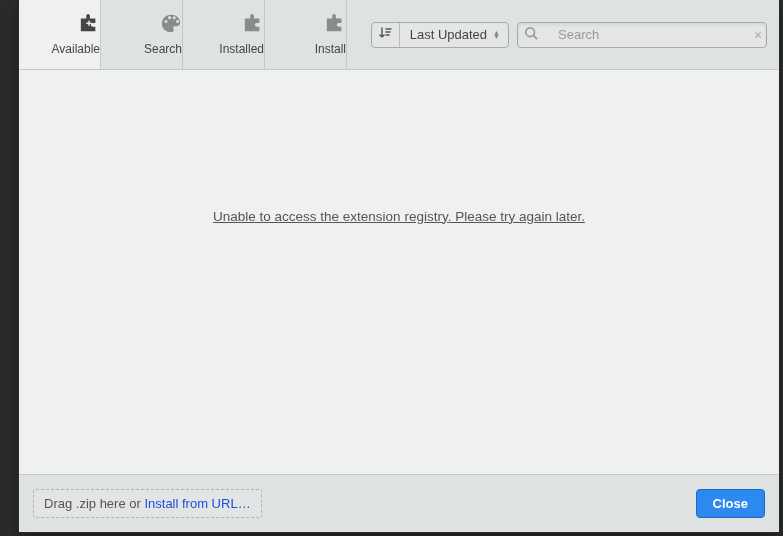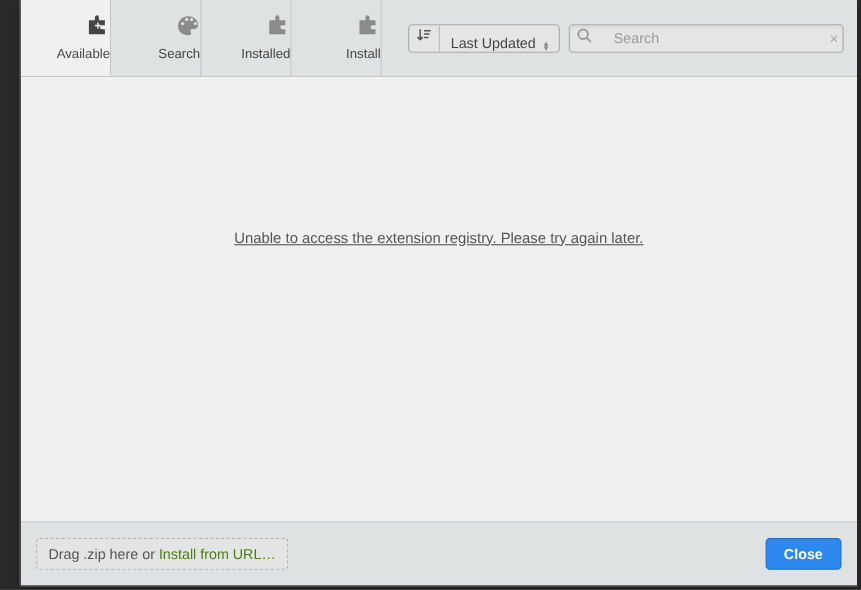--- a/index.html
+++ b/index.html
@@ -28,21 +28,21 @@
   .spacer { flex: 1; }
   .sort-group {
     display: flex; align-items: center; height: 26px; margin: auto 8px;
     border: 1px solid #a8a9aa; border-radius: 4px; background: #e4e6e6; overflow: hidden;
   }
   .sort-btn {
     width: 28px; height: 100%; display: flex; align-items: center; justify-content: center;
     border-right: 1px solid #b9bbbc; cursor: pointer;
   }
   .sort-text {
-    display: flex; align-items: flex-end; padding: 0 8px 0 10px; height: 100%; cursor: pointer;
+    display: flex; align-items: center; padding: 0 8px 0 10px; height: 100%; cursor: pointer;
     font-size: 13px; color: #444; gap: 6px;
   }
   .sort-arrows { display: flex; flex-direction: column; line-height: 4px; font-size: 7px; color: #888; }
   .search-wrap {
     margin: auto 0; height: 26px; width: 250px; border: 1px solid #a8a9aa; border-radius: 4px;
     background: #e4e6e6; display: flex; align-items: center; padding: 0 6px; gap: 20px;
     box-shadow: inset 0 2px 3px rgba(0,0,0,0.06);
   }
   .search-wrap svg { width: 14px; height: 14px; stroke: #9a9a9a; fill: none; stroke-width: 2; }
   .search-wrap input {
@@ -56,21 +56,21 @@
   }
   .content-msg { margin-bottom: 112px; text-decoration: underline; }
   .footer {
     height: 58px; border-top: 1px solid #c5c7c7; background: #dfe2e2;
     display: flex; align-items: center; padding: 0 14px; justify-content: space-between;
   }
   .drop {
     border: 1px dashed #b0b2b3; border-radius: 3px; padding: 6px 10px; font-size: 13px; color: #555;
     background: #e3e5e5;
   }
-  .drop a { color: #4d7c0f; text-decoration: none; cursor: pointer; }
+  .drop a { color: #1d4ed8; text-decoration: none; cursor: pointer; }
   .close {
     background: #2d89ef; color: #ffffff; border: 1px solid #1c6cc4; border-radius: 4px;
     padding: 6px 16px; font-size: 13px; font-weight: 600; cursor: pointer;
   }
 </style>
 </head>
 <body>
 
 <div class="backdrop">
   <div class="dialog">

